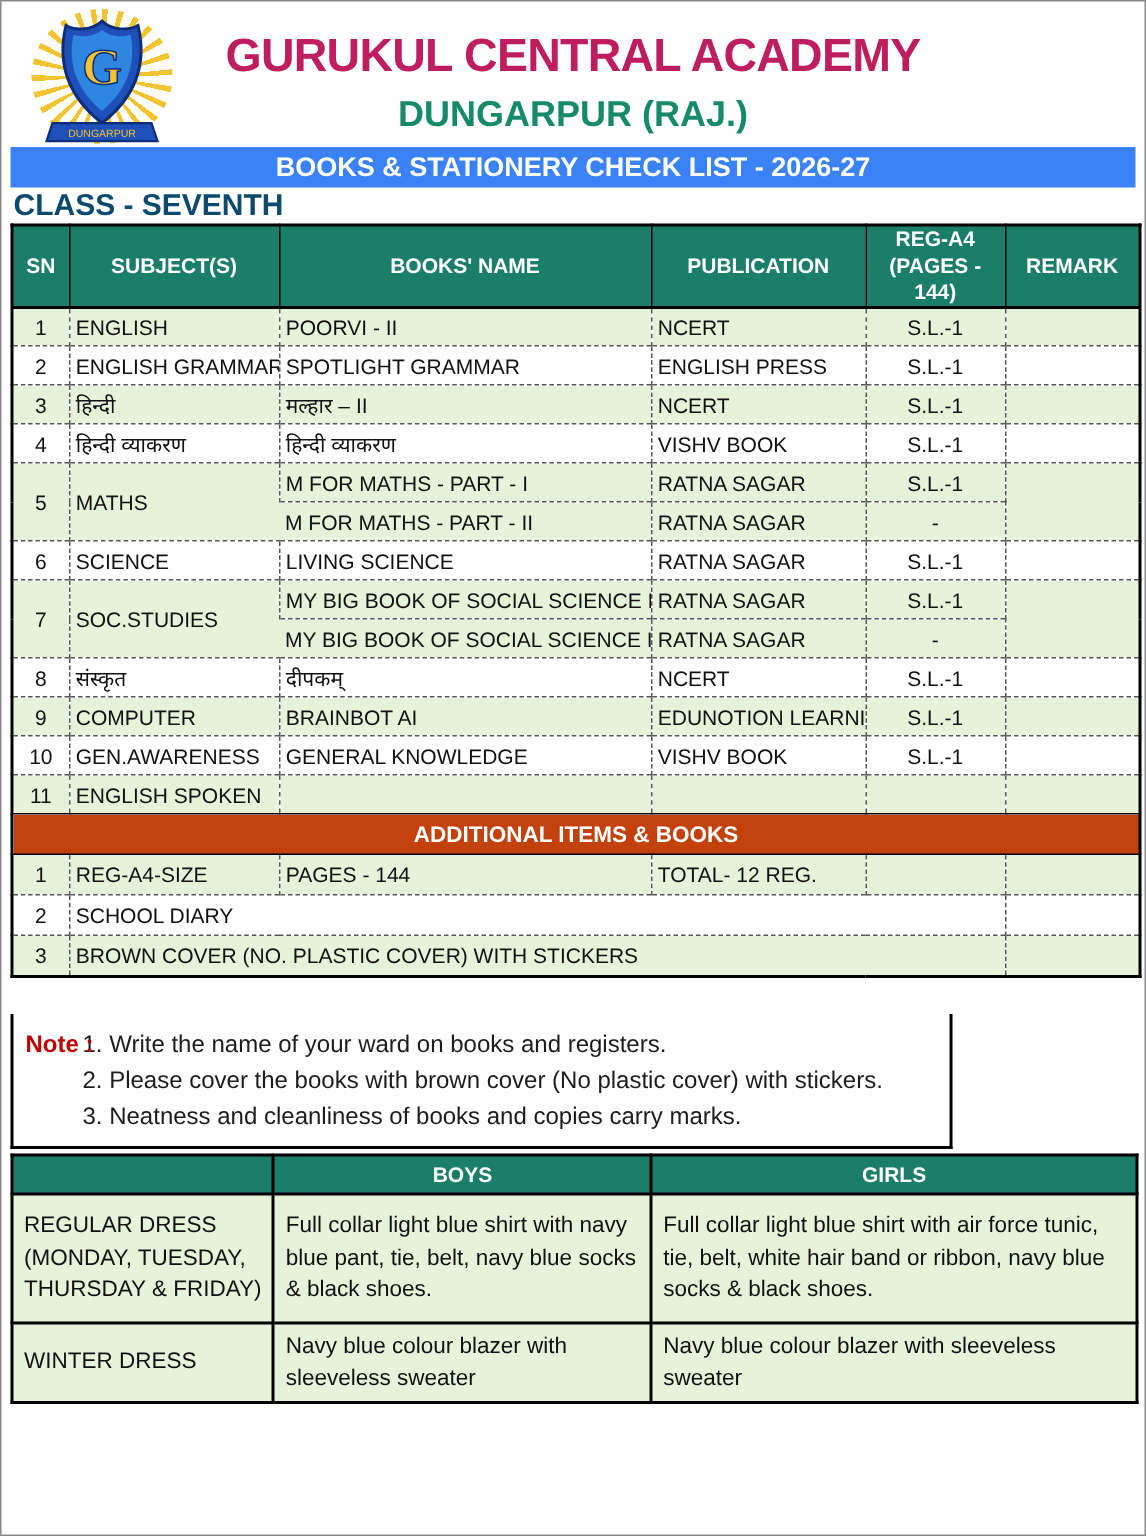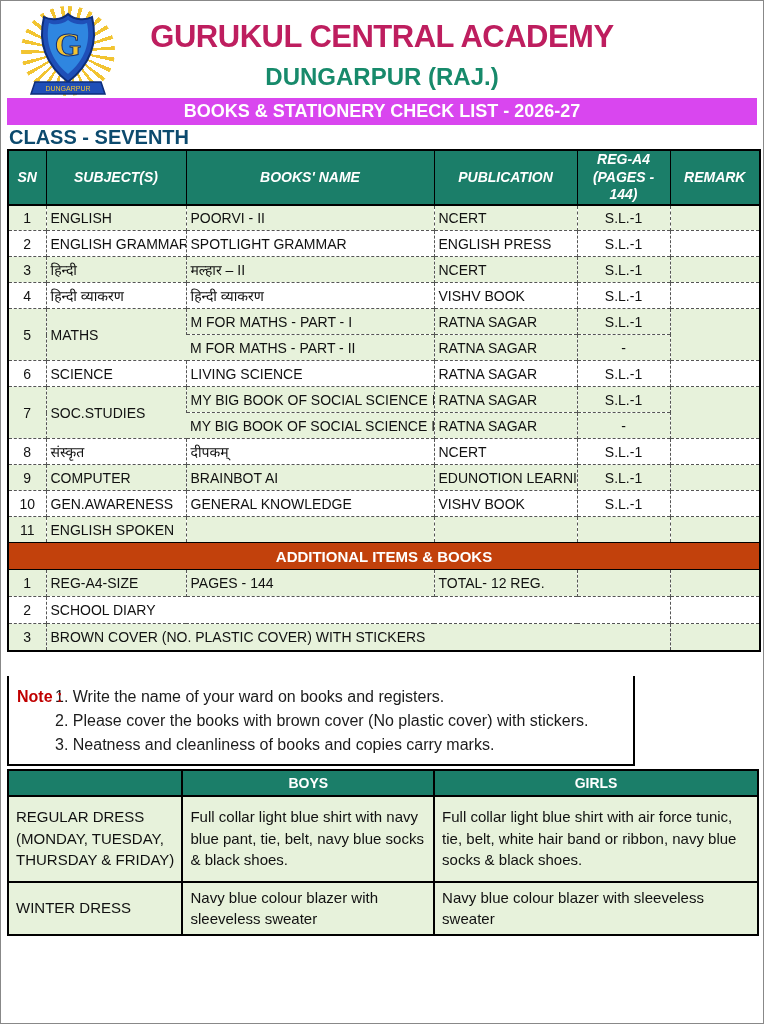--- a/index.html
+++ b/index.html
@@ -14,29 +14,29 @@
   .hdr { position:relative; height:97px; }
   .logo { position:absolute; left:14px; top:5px; width:94px; height:90px; }
   .logo-rays { position:absolute; inset:0; border-radius:50%;
     background:repeating-conic-gradient(#f2c431 0deg 5deg, #fff 5deg 14deg); }
   .logo svg { position:absolute; inset:0; }
   .hdr-text { text-align:center; padding-top:20px; }
   .school-name { color:#be1e5f; font-size:31px; font-weight:bold; letter-spacing:-0.5px; line-height:1.05; }
   .school-loc { color:#178a6b; font-size:24px; font-weight:bold; margin-top:9px; }
 
   
-  .banner-maroon { background:#d946ef; color:#fff; font-weight:bold; text-align:center;
+  .banner-maroon { background:#3b82f6; color:#fff; font-weight:bold; text-align:center;
     font-size:18px; height:27px; line-height:27px; }
   .class-row { color:#0c4a6e; font-weight:bold; font-size:20px; height:24px; line-height:24px; padding-left:2px; }
 
   
   table { border-collapse:collapse; width:752px; table-layout:fixed; }
   .books { border:2px solid #000; }
   .books th { background:#1b7e69; color:#fff; font-size:14px; font-weight:bold;
-    border:1px solid #000; height:38px; padding:0 2px;font-style:italic; }
+    border:1px solid #000; height:38px; padding:0 2px; }
   .books thead tr { border-bottom:2px solid #000; }
   .books td { border-left:1px dashed #555; border-top:1px dashed #555;
     font-size:14px; height:26px; padding:1px 4px; white-space:nowrap; overflow:hidden; }
   .books td:first-child { border-left:none; }
   .books .c { text-align:center; padding:1px 1px; }
   .books tr.g td { background:#e7f2db; }
   .books td.banner { background:#c2410c; color:#fff; font-weight:bold; text-align:center;
     font-size:15px; height:27px; border:1px solid #000; }
   .books .add td { height:27px; }
   .hi { font-size:17px; line-height:1; }

